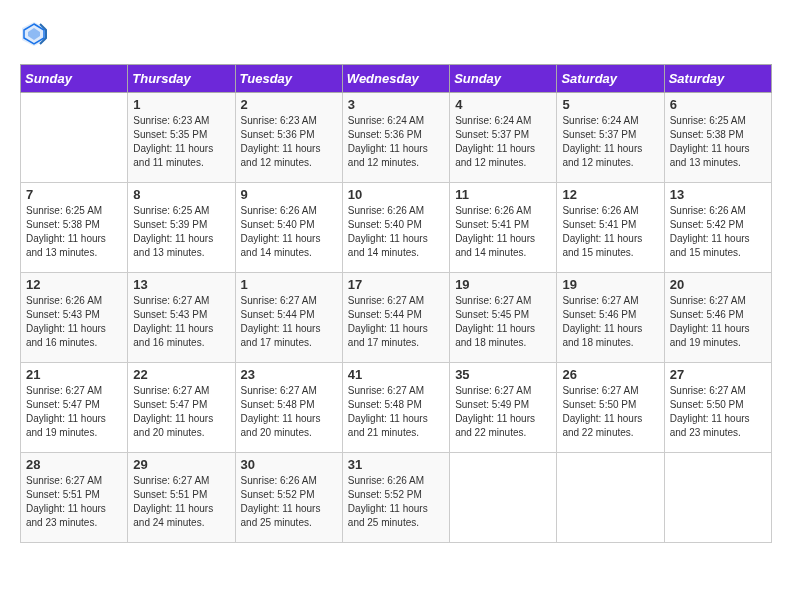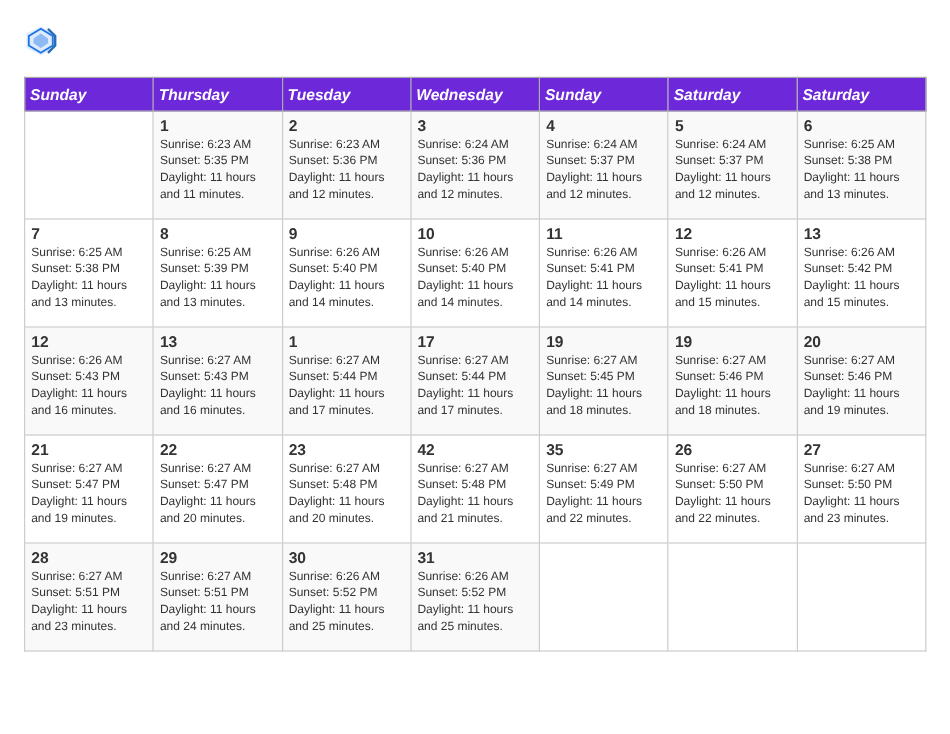--- a/index.html
+++ b/index.html
@@ -228,21 +228,21 @@
         </td>
         <td>
           <span class="day-num">22</span>
           <div class="day-info">Sunrise: 6:27 AM<br>Sunset: 5:47 PM<br>Daylight: 11 hours<br>and 20 minutes.</div>
         </td>
         <td>
           <span class="day-num">23</span>
           <div class="day-info">Sunrise: 6:27 AM<br>Sunset: 5:48 PM<br>Daylight: 11 hours<br>and 20 minutes.</div>
         </td>
         <td>
-          <span class="day-num">42</span>
+          <span class="day-num">41</span>
           <div class="day-info">Sunrise: 6:27 AM<br>Sunset: 5:48 PM<br>Daylight: 11 hours<br>and 21 minutes.</div>
         </td>
         <td>
           <span class="day-num">35</span>
           <div class="day-info">Sunrise: 6:27 AM<br>Sunset: 5:49 PM<br>Daylight: 11 hours<br>and 22 minutes.</div>
         </td>
         <td>
           <span class="day-num">26</span>
           <div class="day-info">Sunrise: 6:27 AM<br>Sunset: 5:50 PM<br>Daylight: 11 hours<br>and 22 minutes.</div>
         </td>

